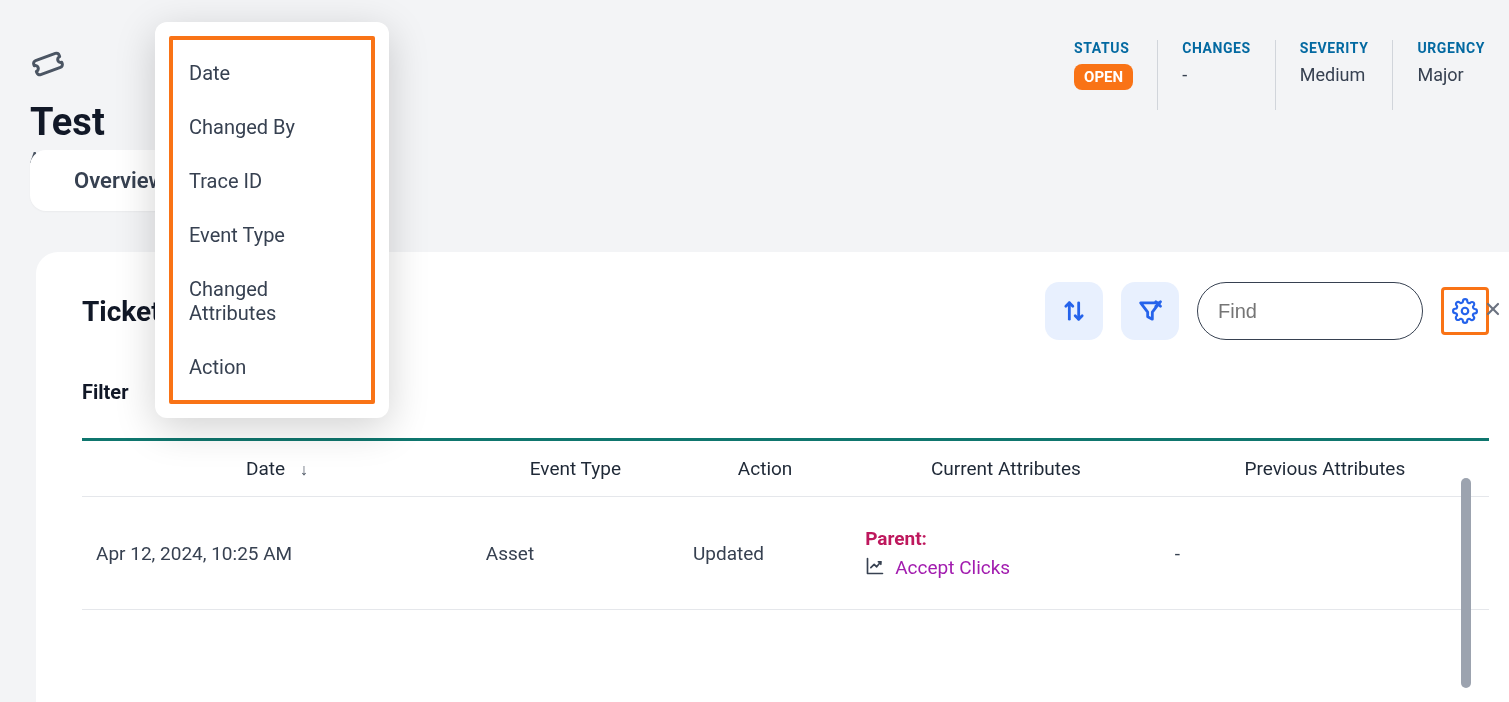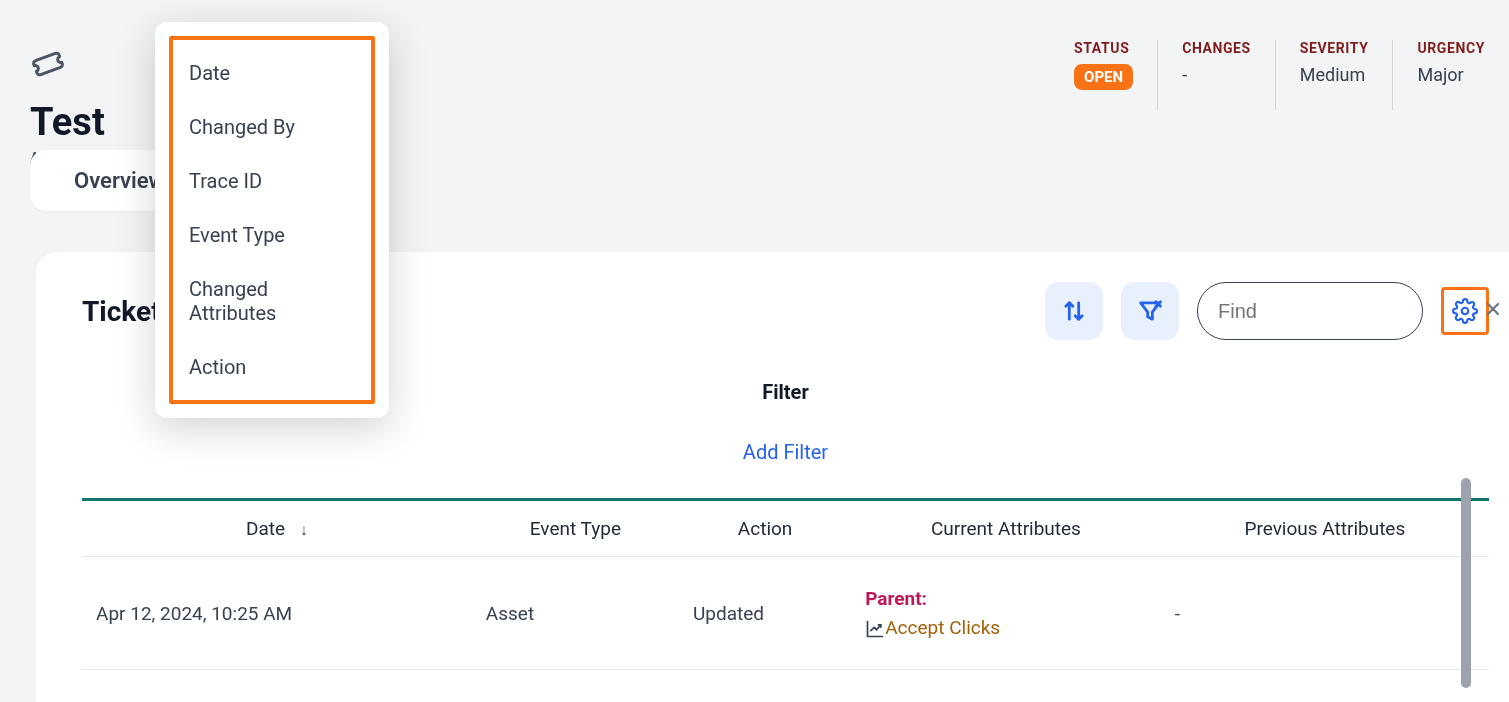--- a/index.html
+++ b/index.html
@@ -55,21 +55,21 @@
     display: flex;
     flex-direction: column;
     gap: 8px;
     min-height: 70px;
   }
   .meta-item:first-child { border-left: none; }
   .meta-label {
     font-size: 14px;
     font-weight: 700;
     letter-spacing: 0.6px;
-    color: #7f1d1d;
+    color: #0369a1;
   }
   .meta-value {
     font-size: 18px;
     color: #374151;
   }
   .badge {
     display: inline-block;
     background: #f97316;
     color: #ffffff;
     font-weight: 700;
@@ -156,21 +156,20 @@
     display: flex;
     align-items: center;
     justify-content: center;
     cursor: pointer;
   }
   .filter-row {
     display: flex;
     align-items: center;
     gap: 36px;
     margin-bottom: 34px;
-    flex-direction: column;
   }
   .filter-label {
     font-size: 20px;
     font-weight: 700;
     color: #111827;
   }
   .add-filter {
     color: #2563eb;
     font-size: 20px;
     cursor: pointer;
@@ -193,22 +192,23 @@
     border-bottom: 1px solid #e5e7eb;
     font-size: 19px;
     color: #374151;
     vertical-align: middle;
   }
   .sort-arrow { margin-left: 10px; font-size: 16px; color: #4b5563; }
   .attr-block { display: flex; flex-direction: column; gap: 6px; }
   .attr-label { font-weight: 700; color: #be185d; }
   .attr-link {
     display: flex;
-    align-items: flex-end;
-    color: #a16207;
+    align-items: flex-start;
+    gap: 10px;
+    color: #a21caf;
     cursor: pointer;
   }
   .dropdown {
     position: absolute;
     left: 155px;
     top: 22px;
     background: #ffffff;
     border-radius: 12px;
     box-shadow: 0 10px 40px rgba(0,0,0,0.18);
     padding: 14px;

